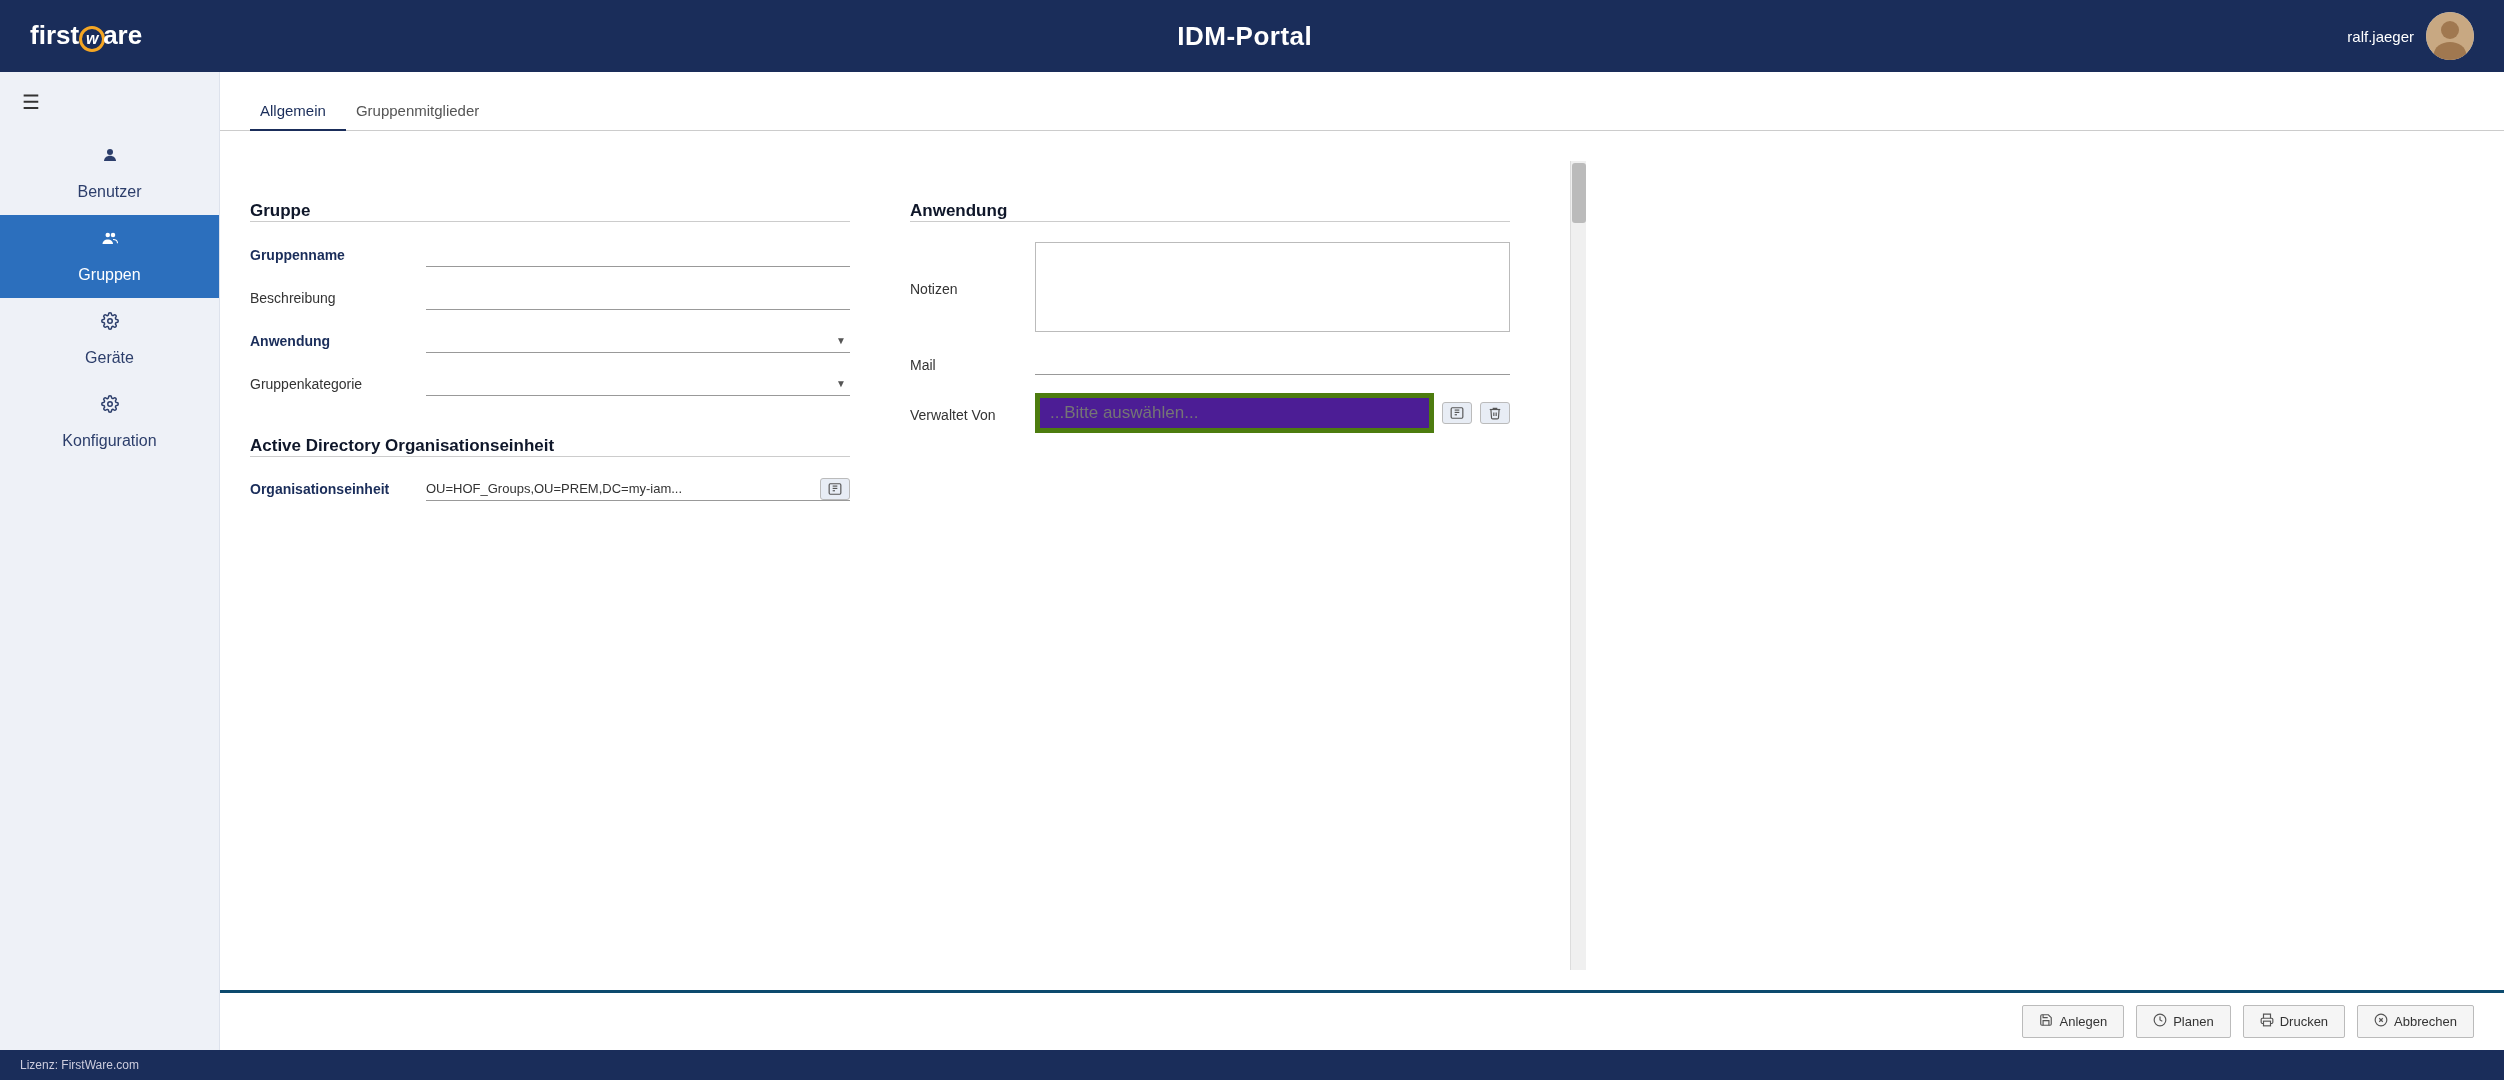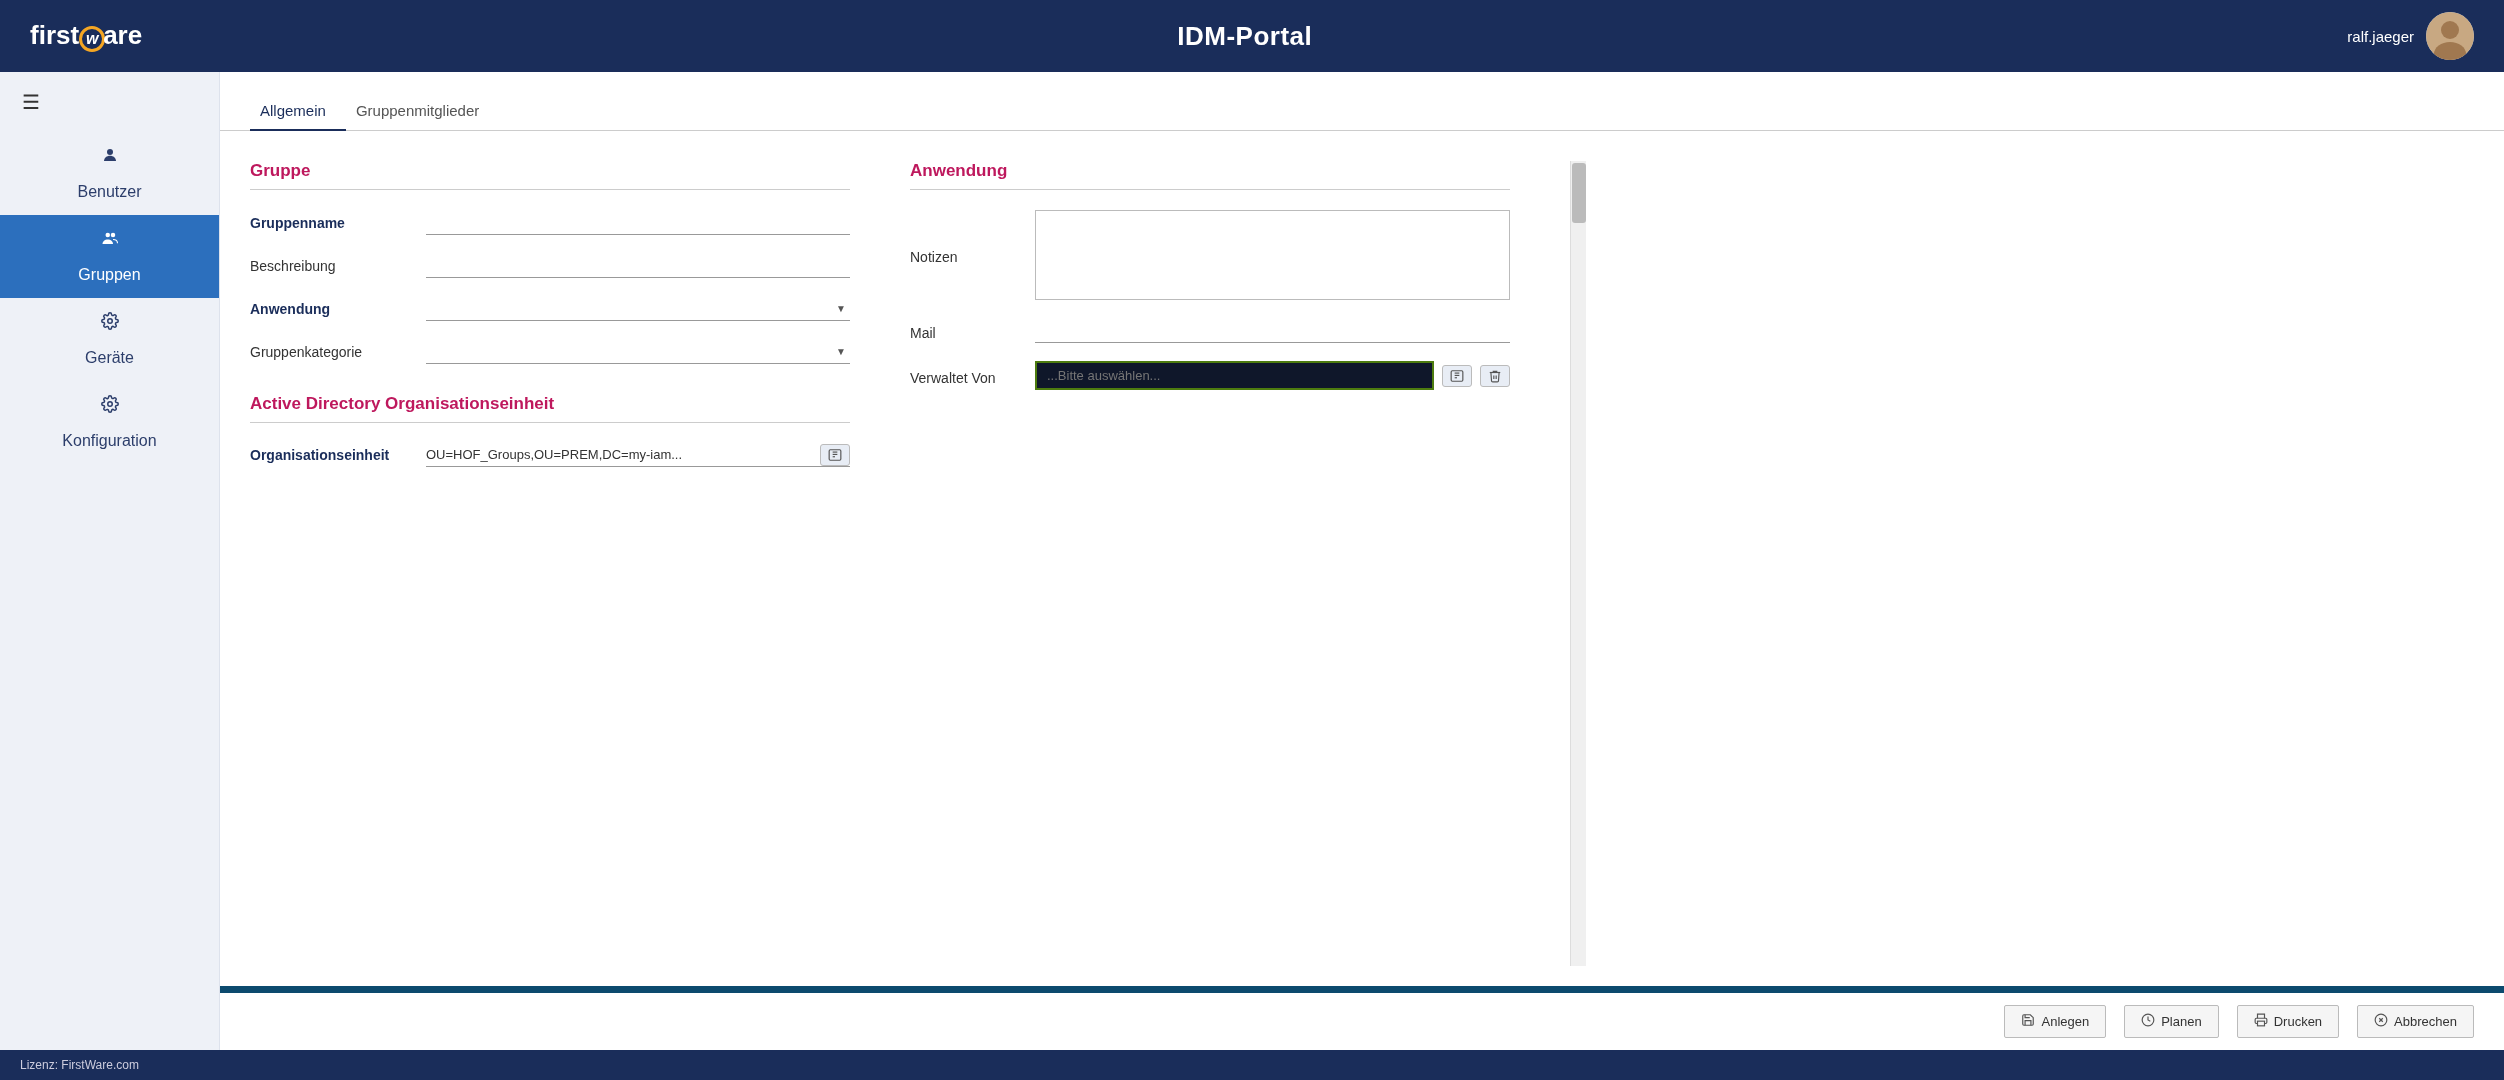--- a/index.html
+++ b/index.html
@@ -142,24 +142,24 @@
     }
 
     .form-right {
       flex: 1;
       max-width: 600px;
     }
 
     .section-title {
       font-size: 17px;
       font-weight: bold;
-      color: #be185d;
+      color: #0f172a;
       border-bottom: 1px solid #ccc;
-      padding-bottom: 8px;
       margin-bottom: 20px;
+      margin-top: 40px;
     }
 
     .form-row {
       display: flex;
       align-items: center;
       margin-bottom: 18px;
       gap: 16px;
     }
 
     .form-label {
@@ -272,24 +272,24 @@
       background: transparent;
     }
 
     .verwaltet-row {
       display: flex;
       align-items: center;
       gap: 8px;
     }
     .verwaltet-input {
       flex: 1;
-      border: 2px solid #4d7c0f;
-      background: #0f172a;
+      border: 5px solid #4d7c0f;
+      background: #4c1d95;
       padding: 5px 10px;
-      font-size: 13px;
+      font-size: 17px;
       color: #888;
       outline: none;
     }
 
     
     .scrollbar-area {
       width: 16px;
       background: #f0f0f0;
       border-left: 1px solid #ddd;
       flex-shrink: 0;
@@ -301,22 +301,22 @@
       margin: 2px auto;
       border-radius: 3px;
     }
 
     
     .action-bar {
       display: flex;
       justify-content: flex-end;
       align-items: center;
       padding: 12px 30px;
-      border-top: 7px solid #0c4a6e;
-      gap: 18px;
+      border-top: 3px solid #0c4a6e;
+      gap: 12px;
       flex-shrink: 0;
       background: white;
     }
     .action-btn {
       display: flex;
       align-items: center;
       gap: 6px;
       border: 1px solid #bbb;
       background: #f5f5f5;
       padding: 7px 16px;

